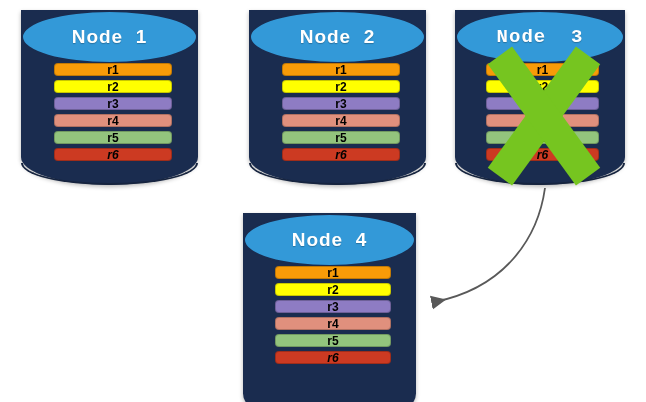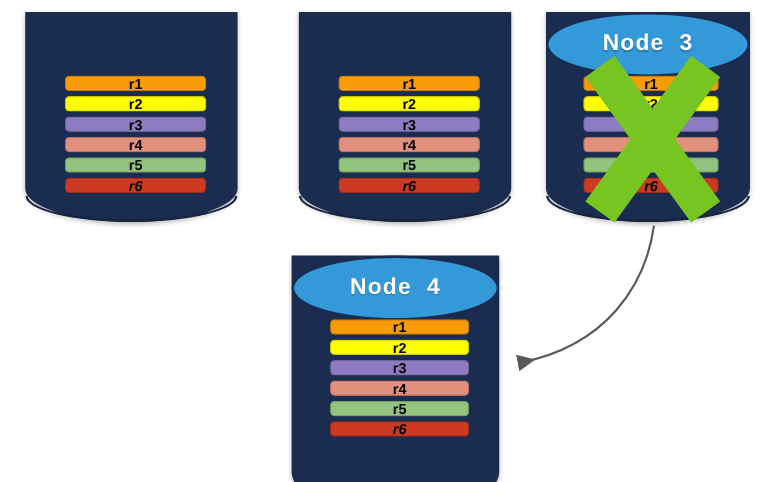--- a/index.html
+++ b/index.html
@@ -66,20 +66,23 @@
 
   .arrow-layer{position:absolute;left:0;top:0;width:646px;height:402px;}
 </style>
 </head>
 <body>
 
 <div class="stage">
 
   <div class="node" style="left:21px;top:10px;width:177px;height:175px;">
     <div class="cyl-body"></div>
+    <div class="cyl-top" style="top:0;height:54px;">
+      <span class="node-label" style="font-size:19px;">Node  1</span>
+    </div>
     <div class="records" style="left:33px;top:53px;width:118px;">
       <div class="rec" style="background:#f89b08;">
           <span>r1</span>
         </div>
       <div class="rec" style="background:#ffff00;">
           <span>r2</span>
         </div>
       <div class="rec" style="background:#8e7cc3;">
           <span>r3</span>
         </div>
@@ -90,20 +93,23 @@
           <span>r5</span>
         </div>
       <div class="rec" style="background:#cc3a22;">
           <span>r6</span>
         </div>
     </div>
   </div>
 
   <div class="node" style="left:249px;top:10px;width:177px;height:175px;">
     <div class="cyl-body"></div>
+    <div class="cyl-top" style="top:0;height:54px;">
+      <span class="node-label" style="font-size:19px;">Node  2</span>
+    </div>
     <div class="records" style="left:33px;top:53px;width:118px;">
       <div class="rec" style="background:#f89b08;">
           <span>r1</span>
         </div>
       <div class="rec" style="background:#ffff00;">
           <span>r2</span>
         </div>
       <div class="rec" style="background:#8e7cc3;">
           <span>r3</span>
         </div>
@@ -114,21 +120,21 @@
           <span>r5</span>
         </div>
       <div class="rec" style="background:#cc3a22;">
           <span>r6</span>
         </div>
     </div>
   </div>
 
   <div class="node" style="left:455px;top:10px;width:170px;height:175px;">
     <div class="cyl-body"></div>
-    <div class="cyl-top" style="top:0;height:54px;">
+    <div class="cyl-top" style="top:0;height:54px;font-family:Liberation Mono, monospace;">
       <span class="node-label" style="font-size:19px;">Node  3</span>
     </div>
     <div class="records" style="left:31px;top:53px;width:113px;">
       <div class="rec" style="background:#f89b08;">
           <span>r1</span>
         </div>
       <div class="rec" style="background:#ffff00;">
           <span>r2</span>
         </div>
       <div class="rec" style="background:#8e7cc3;">

